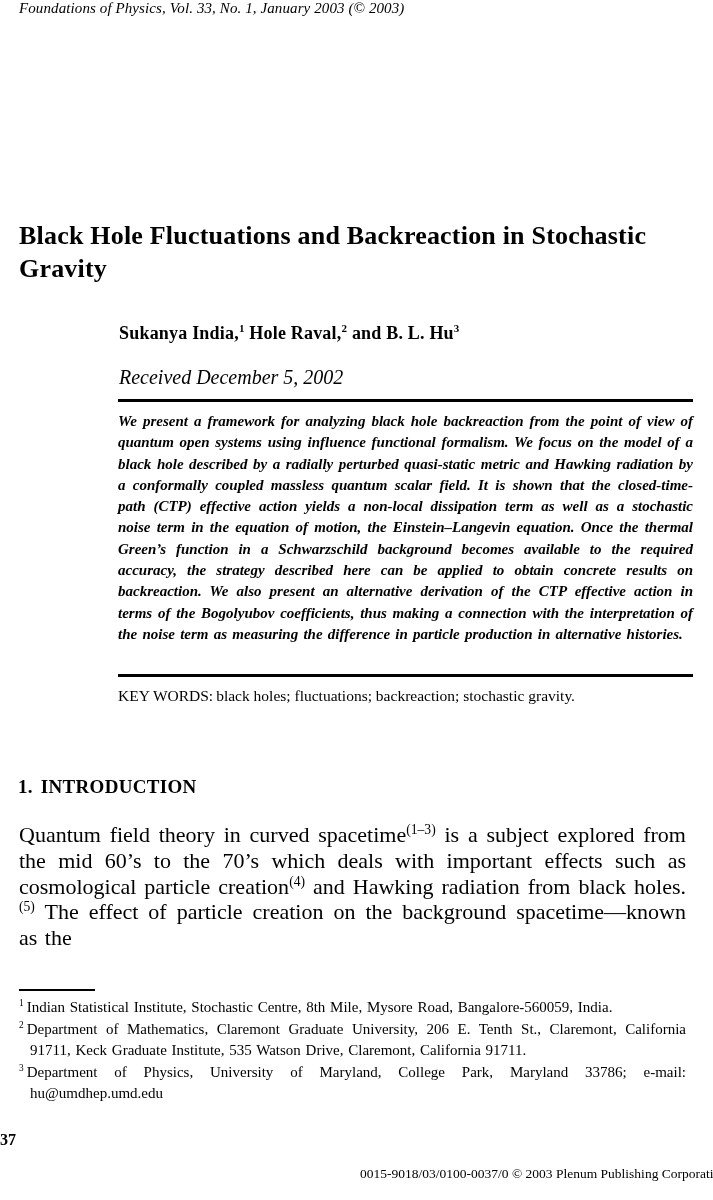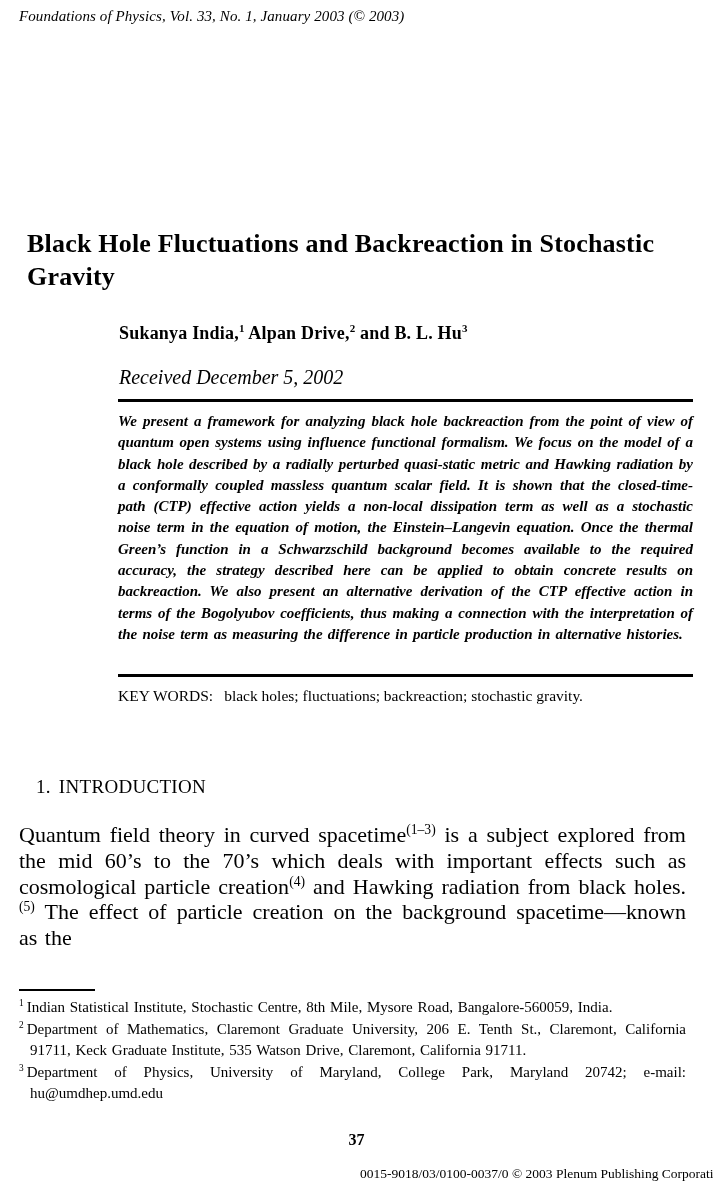--- a/index.html
+++ b/index.html
@@ -10,21 +10,21 @@
   body {
     position: relative;
     width: 713px;
     height: 1200px;
     font-family: "Liberation Serif", serif;
     color: #000;
     overflow: hidden;
   }
   .journal-header {
     position: absolute;
-    top: 8px;
+    top: 0;
     left: 19px;
     font-style: italic;
     font-size: 15px;
     letter-spacing: 0.1px;
   }
   .paper-title {
     position: absolute;
     top: 219px;
     left: 19px;
     width: 628px;
@@ -84,27 +84,27 @@
     position: absolute;
     top: 687px;
     left: 118px;
     width: 575px;
     font-size: 15.5px;
   }
   .keywords-label {
     font-weight: normal;
   }
   .keywords-text {
-    margin-left: 11px;
+    margin-left: 3px;
   }
   .section-heading {
     position: absolute;
     top: 776px;
-    left: 36px;
-    font-weight: normal;
+    left: 18px;
+    font-weight: bold;
     font-size: 19px;
     letter-spacing: 0.3px;
     text-align: right;
   }
   .section-title {
     margin-left: 8px;
   }
   .intro-paragraph {
     position: absolute;
     top: 822px;
@@ -142,60 +142,59 @@
     padding-left: 11px;
   }
   .footnote sup {
     margin-right: 3px;
   }
   .page-number {
     position: absolute;
     top: 1131px;
     left: 0;
     width: 713px;
-    text-align: center;
     font-weight: bold;
     font-size: 16px;
   }
   .copyright-line {
     position: absolute;
     top: 1166px;
     left: 0;
     width: 691px;
     text-align: right;
     font-size: 13.5px;
     padding-left: 36px;
   }
 </style>
 </head>
 <body>
 
 <div class="journal-header">Foundations of Physics, Vol. 33, No. 1, January 2003 (© 2003)</div>
 
-<h1 class="paper-title" style="margin:8px;">Black Hole Fluctuations and Backreaction in Stochastic Gravity</h1>
-
-<div class="authors-line"><span>Sukanya India,</span><sup>1</sup><span> Alpan Drive,</span><sup>2</sup><span> and B. L. Hu</span><sup>3</sup></div>
+<h1 class="paper-title" style="margin:0;">Black Hole Fluctuations and Backreaction in Stochastic Gravity</h1>
+
+<div class="authors-line"><span>Sukanya India,</span><sup>1</sup><span> Hole Raval,</span><sup>2</sup><span> and B. L. Hu</span><sup>3</sup></div>
 
 <div class="received-date">Received December 5, 2002</div>
 
 <div class="abstract-rule"></div>
 
 <div class="abstract-text">We present a framework for analyzing black hole backreaction from the point of view of quantum open systems using influence functional formalism. We focus on the model of a black hole described by a radially perturbed quasi-static metric and Hawking radiation by a conformally coupled massless quantum scalar field. It is shown that the closed-time-path (CTP) effective action yields a non-local dissipation term as well as a stochastic noise term in the equation of motion, the Einstein–Langevin equation. Once the thermal Green’s function in a Schwarzschild background becomes available to the required accuracy, the strategy described here can be applied to obtain concrete results on backreaction. We also present an alternative derivation of the CTP effective action in terms of the Bogolyubov coefficients, thus making a connection with the interpretation of the noise term as measuring the difference in particle production in alternative histories.</div>
 
 <div class="keywords-rule"></div>
 
 <div class="keywords-line"><span class="keywords-label">KEY WORDS:</span><span class="keywords-text">black holes; fluctuations; backreaction; stochastic gravity.</span></div>
 
 <div class="section-heading"><span>1.</span><span class="section-title">INTRODUCTION</span></div>
 
 <div class="intro-paragraph"><span>Quantum field theory in curved spacetime</span><sup>(1–3)</sup><span> is a subject explored from the mid 60’s to the 70’s which deals with important effects such as cosmological particle creation</span><sup>(4)</sup><span> and Hawking radiation from black holes.</span><sup>(5)</sup><span> The effect of particle creation on the background spacetime—known as the</span></div>
 
 <div class="footnote-divider"></div>
 
 <div class="footnotes">
   <div class="footnote"><sup>1</sup><span>Indian Statistical Institute, Stochastic Centre, 8th Mile, Mysore Road, Bangalore-560059, India.</span></div>
   <div class="footnote"><sup>2</sup><span>Department of Mathematics, Claremont Graduate University, 206 E. Tenth St., Claremont, California 91711, Keck Graduate Institute, 535 Watson Drive, Claremont, California 91711.</span></div>
-  <div class="footnote"><sup>3</sup><span>Department of Physics, University of Maryland, College Park, Maryland 20742; e-mail: hu@umdhep.umd.edu</span></div>
+  <div class="footnote"><sup>3</sup><span>Department of Physics, University of Maryland, College Park, Maryland 33786; e-mail: hu@umdhep.umd.edu</span></div>
 </div>
 
 <div class="page-number">37</div>
 
 <div class="copyright-line">0015-9018/03/0100-0037/0 © 2003 Plenum Publishing Corporation</div>
 
 </body></html>

